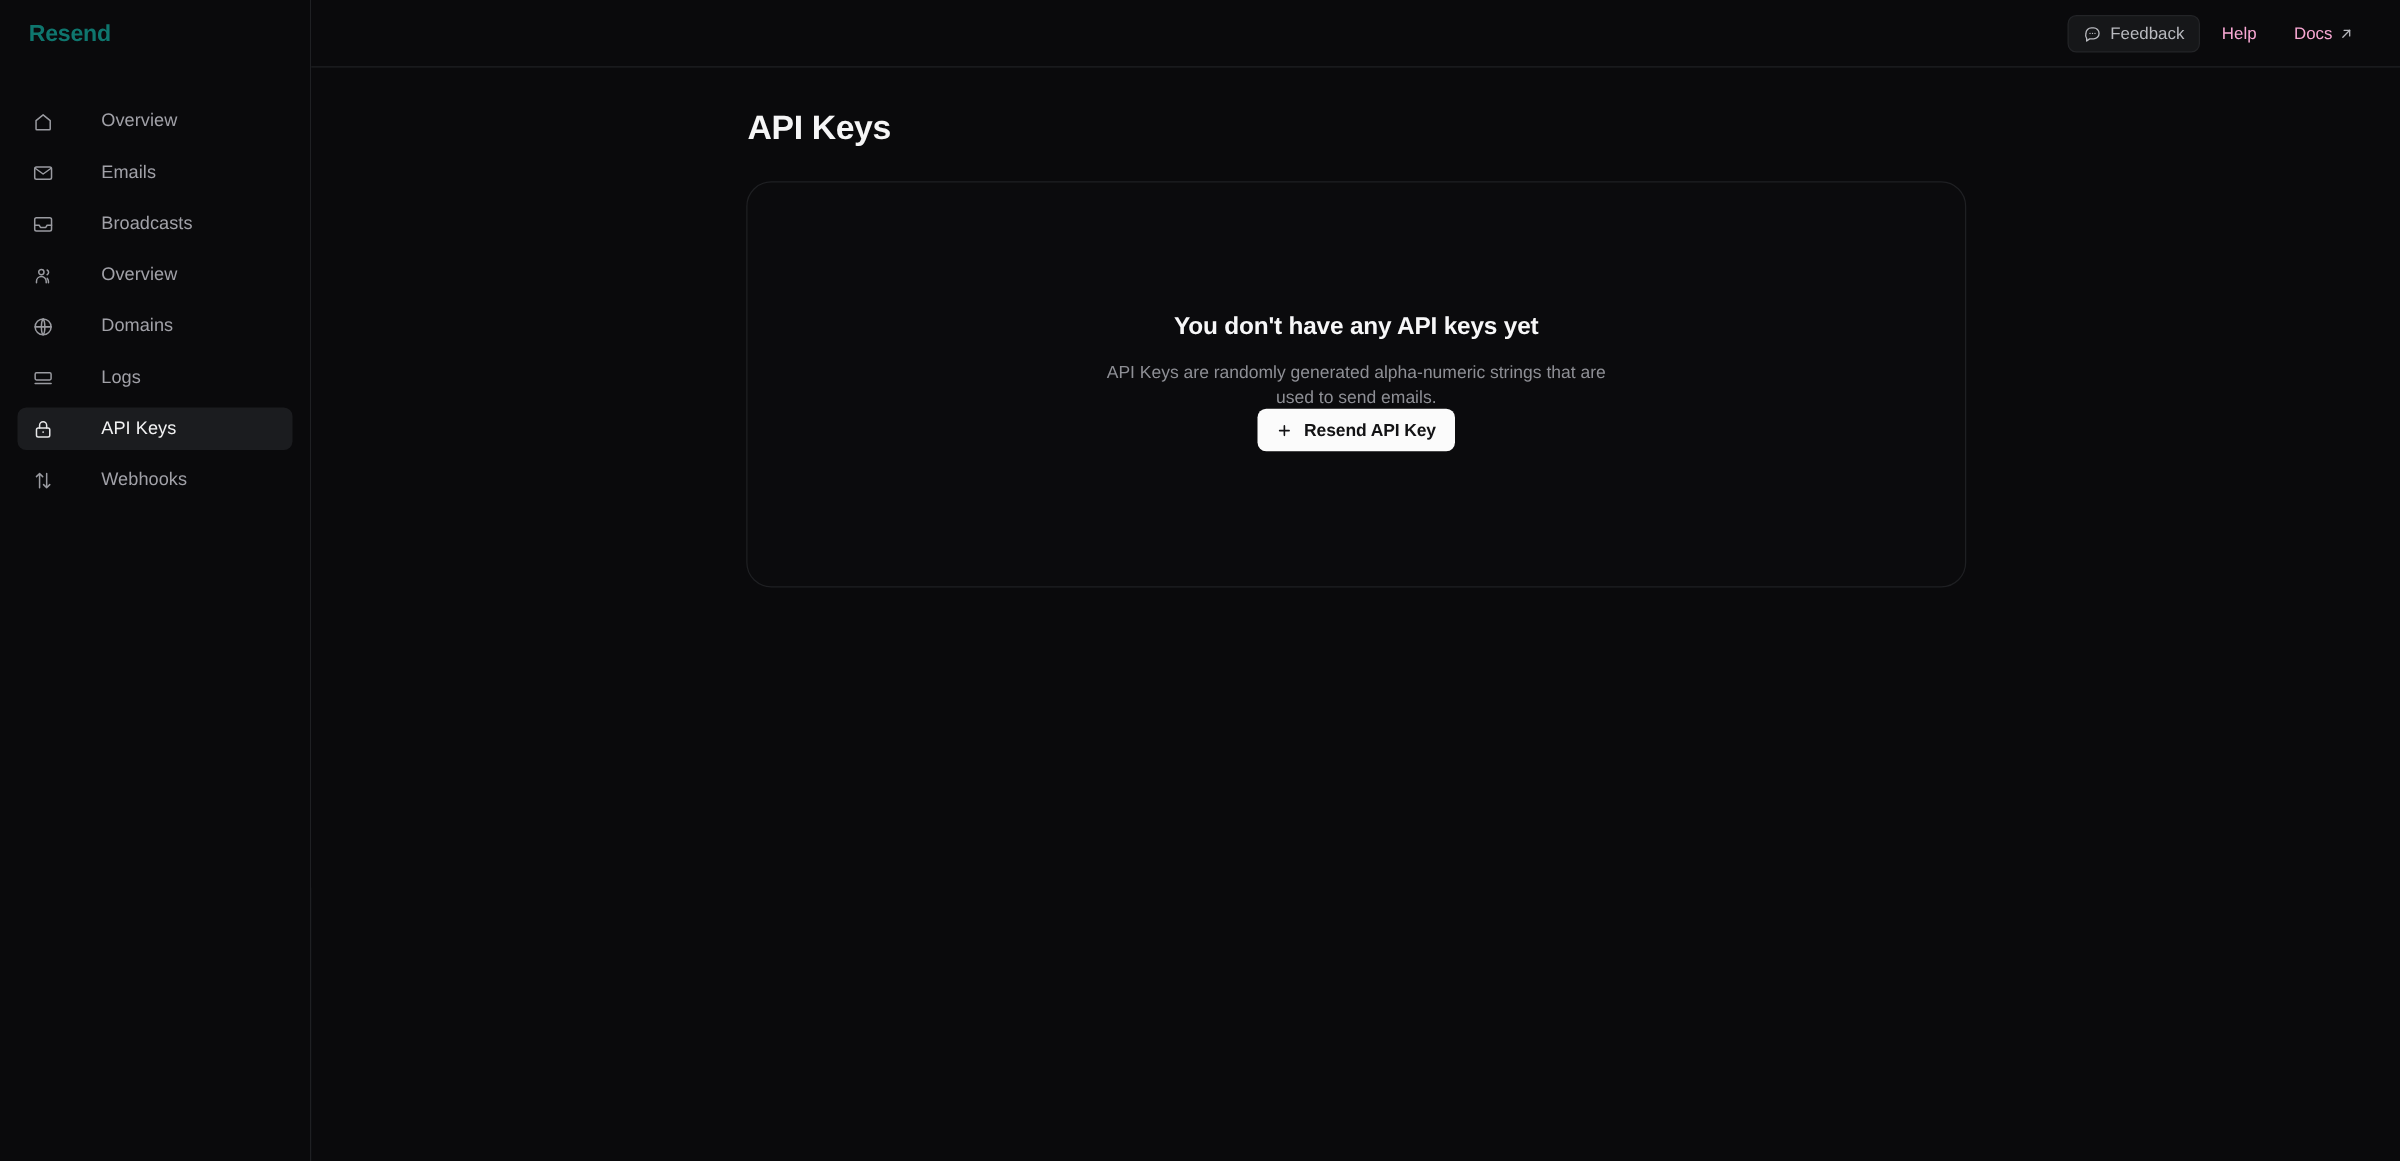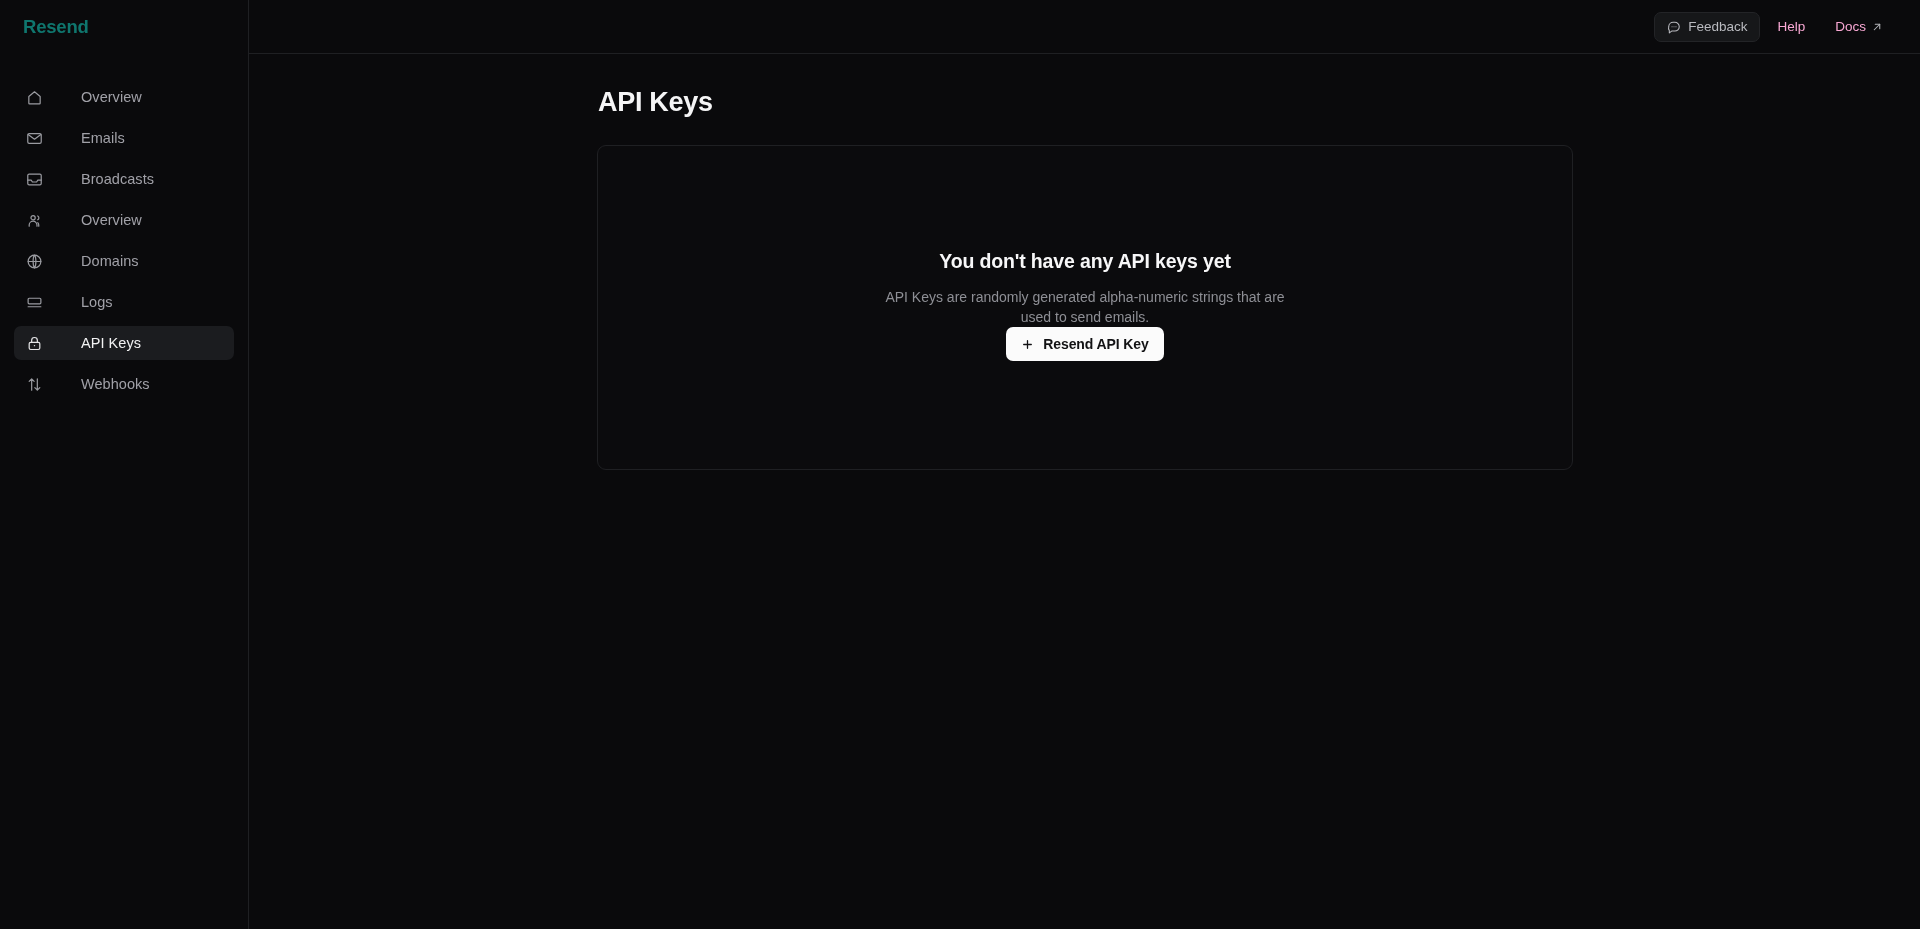--- a/index.html
+++ b/index.html
@@ -165,21 +165,21 @@
     font-weight: 700;
     color: #f5f5f6;
     letter-spacing: -0.3px;
     margin-bottom: 27px;
     padding-left: 1px;
   }
 
   .card {
     height: 325px;
     border: 1px solid #1f2023;
-    border-radius: 9px;
+    border-radius: 20px;
     background: #0b0b0d;
     display: flex;
     align-items: center;
     justify-content: center;
   }
 
   .empty {
     display: flex;
     flex-direction: column;
     align-items: center;

